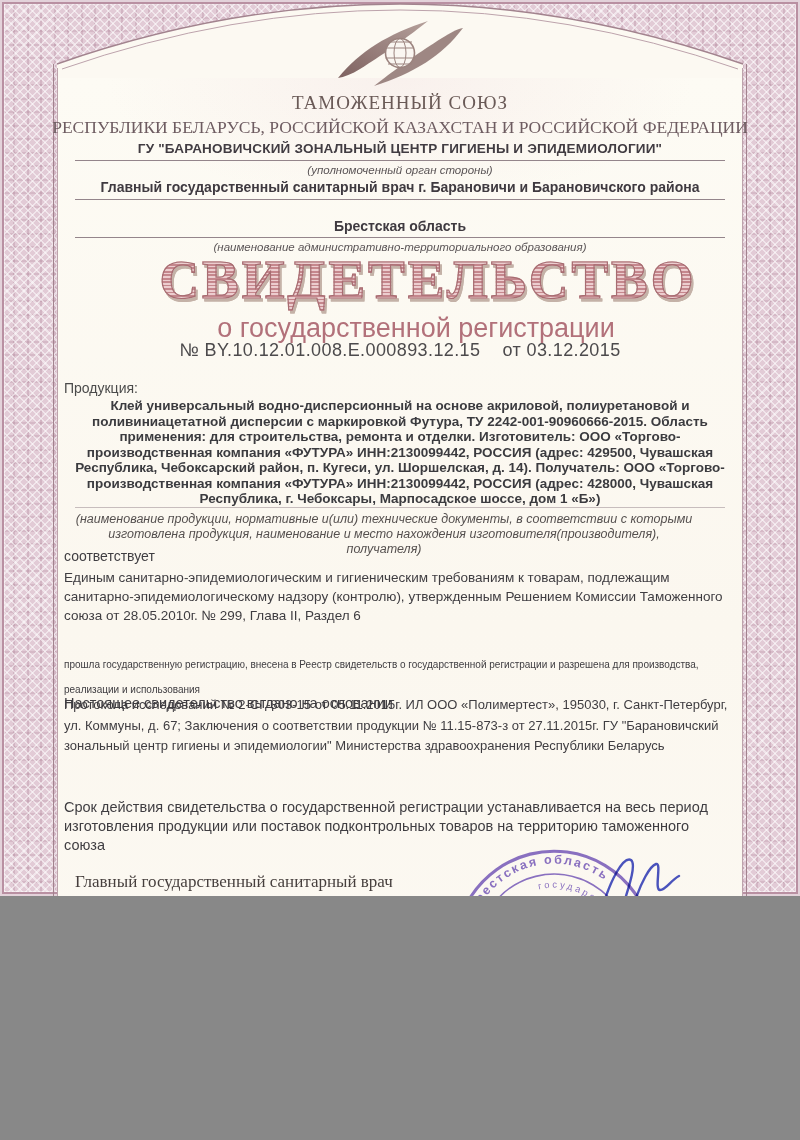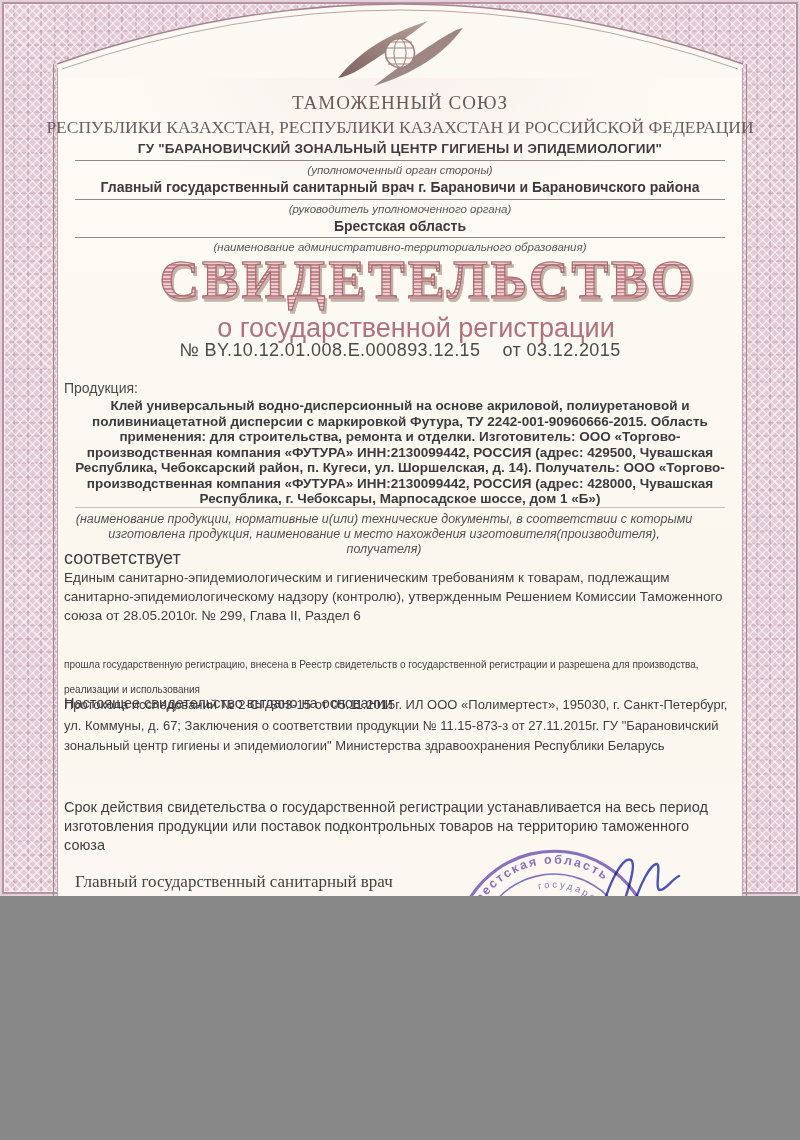--- a/index.html
+++ b/index.html
@@ -52,21 +52,21 @@
     padding-left:28px;
   }
   .title-sub{top:313px;font-size:27px;color:#b2717a;padding-left:16px;}
   .title-num{top:340px;font-size:18px;color:#4c4a4c;letter-spacing:.4px;}
   .title-num .gap{display:inline-block;width:22px;}
 
   .lft{position:absolute;left:64px;color:#3f3d41;}
   .p-label{top:380px;font-size:14px;color:#4b4b4b;}
   .p-text{top:398px;left:70px;width:660px;text-align:center;font-weight:bold;font-size:13.5px;line-height:15.5px;color:#3b3b3f;}
   .p-cap{top:512px;left:74px;width:620px;text-align:center;font-style:italic;font-size:12.5px;line-height:15px;color:#55504f;}
-  .c-label{top:548px;font-size:18px;}
+  .c-label{top:548px;font-size:14px;}
   .c-text{top:568px;width:678px;font-size:13.5px;line-height:19px;}
   .reg-text{top:652px;width:664px;font-size:10px;line-height:25px;}
   .b-label{top:695px;font-size:14.5px;}
   .b-text{top:695px;width:680px;font-size:13px;line-height:20.5px;}
   .v-text{top:798px;width:656px;font-size:14.5px;line-height:19px;}
 
   .signer-title{position:absolute;left:75px;top:871px;width:330px;font-family:"Liberation Serif",serif;
     font-size:17px;line-height:22.5px;color:#463f3d;}
   .stamp{position:absolute;left:450px;top:846px;width:208px;height:208px;transform:rotate(-14deg);
     opacity:.88;mix-blend-mode:multiply;}
@@ -110,27 +110,26 @@
       </linearGradient>
     </defs>
     <path d="M8,62 C30,35 58,18 98,5 C70,27 52,39 30,53 C22,58 14,61 8,62 Z" fill="url(#sw)"></path>
     <path d="M133,12 C112,40 84,57 44,70 C72,48 90,36 112,22 C120,17 127,13 133,12 Z" fill="#8d7370" opacity=".85"></path>
     <circle cx="70" cy="37" r="14.5" fill="#faf6f1" stroke="#9b837e" stroke-width="1.6"></circle>
     <ellipse cx="70" cy="37" rx="6" ry="14.5" fill="none" stroke="#9b837e" stroke-width="1"></ellipse>
     <path d="M56,32 h28 M55.5,42 h29 M58,26 h24 M58,48 h24" stroke="#9b837e" stroke-width="1" fill="none"></path>
   </svg>
 
   <div class="ctr serif h-union">ТАМОЖЕННЫЙ СОЮЗ</div>
-  <div class="ctr serif h-members">РЕСПУБЛИКИ КАЗАХСТАН, РЕСПУБЛИКИ КАЗАХСТАН И РОССИЙСКОЙ ФЕДЕРАЦИИ</div>
+  <div class="ctr serif h-members">РЕСПУБЛИКИ БЕЛАРУСЬ, РОССИЙСКОЙ КАЗАХСТАН И РОССИЙСКОЙ ФЕДЕРАЦИИ</div>
   <div class="ctr h-body">ГУ "БАРАНОВИЧСКИЙ ЗОНАЛЬНЫЙ ЦЕНТР ГИГИЕНЫ И ЭПИДЕМИОЛОГИИ"</div>
   <div class="rule r1"></div>
   <div class="ctr cap h-cap1">(уполномоченный орган стороны)</div>
   <div class="ctr h-officer">Главный государственный санитарный врач г. Барановичи  и Барановичского района</div>
   <div class="rule r2"></div>
-  <div class="ctr cap h-cap2">(руководитель уполномоченного органа)</div>
   <div class="ctr h-region">Брестская область</div>
   <div class="rule r3"></div>
   <div class="ctr cap h-cap3">(наименование административно-территориального образования)</div>
 
   <div class="ctr title-main">СВИДЕТЕЛЬСТВО</div>
   <div class="ctr title-sub">о государственной регистрации</div>
   <div class="ctr title-num">
     <span>№ BY.10.12.01.008.Е.000893.12.15</span><span class="gap"></span><span>от 03.12.2015</span>
   </div>
 

